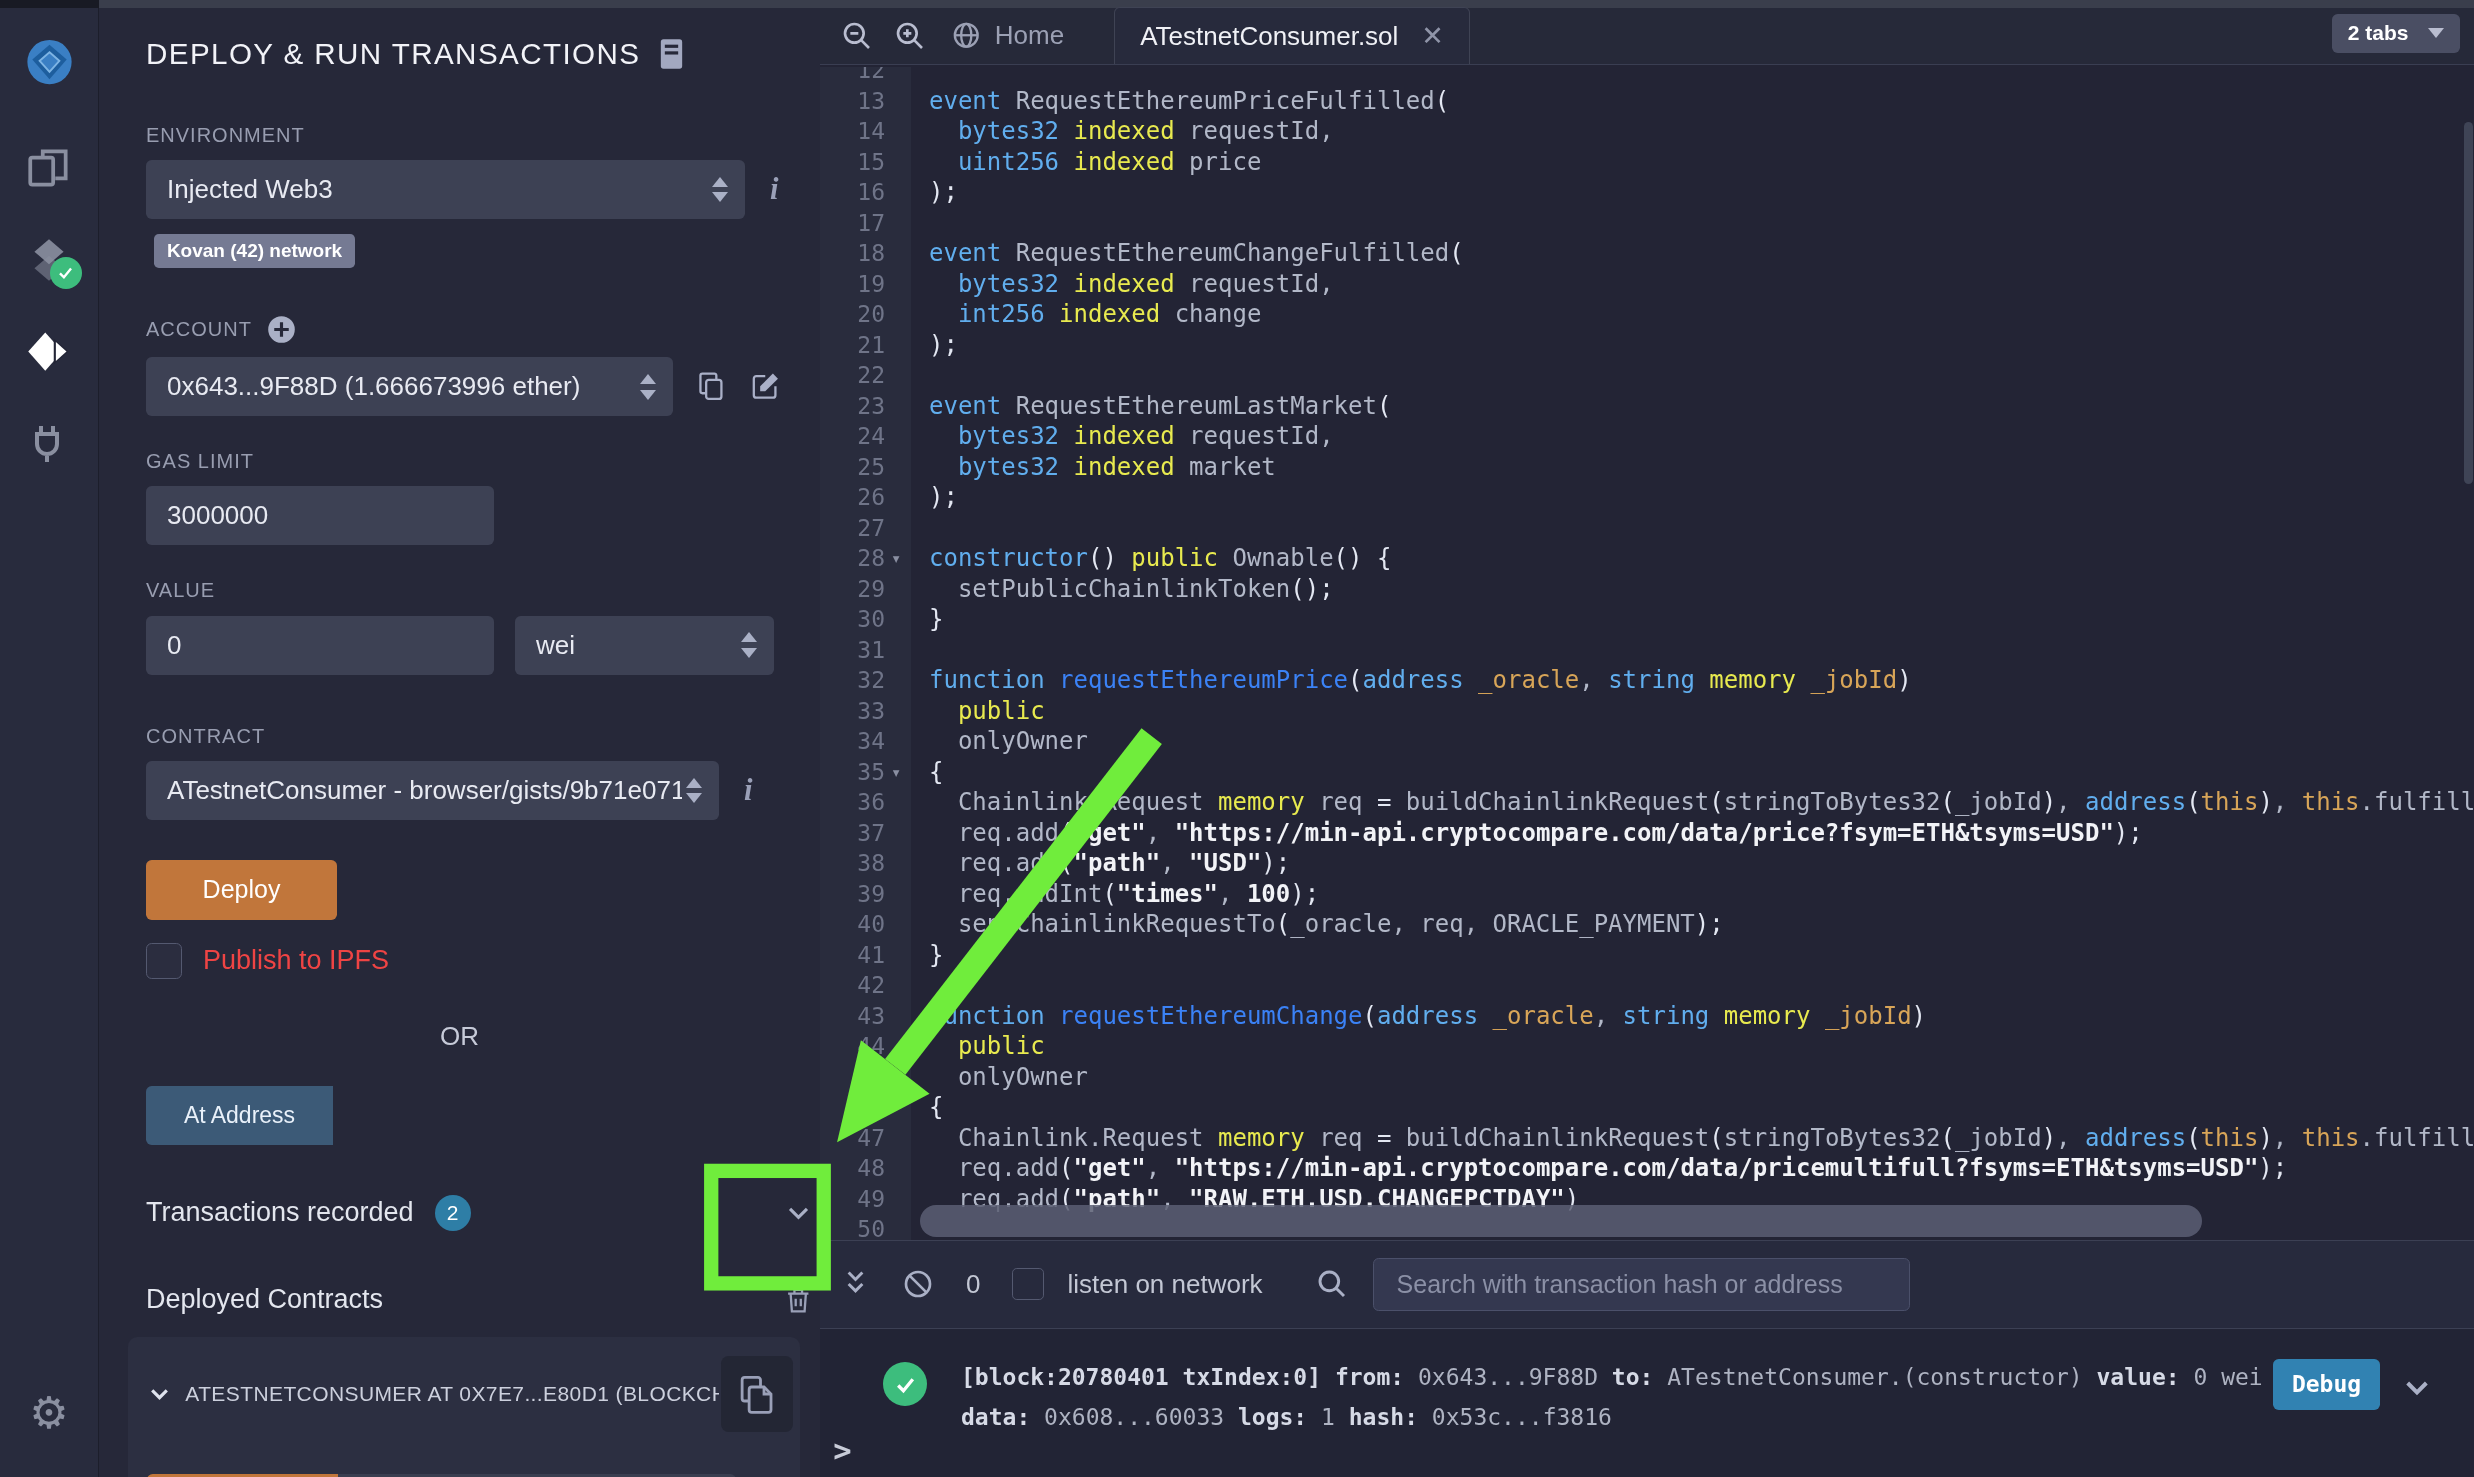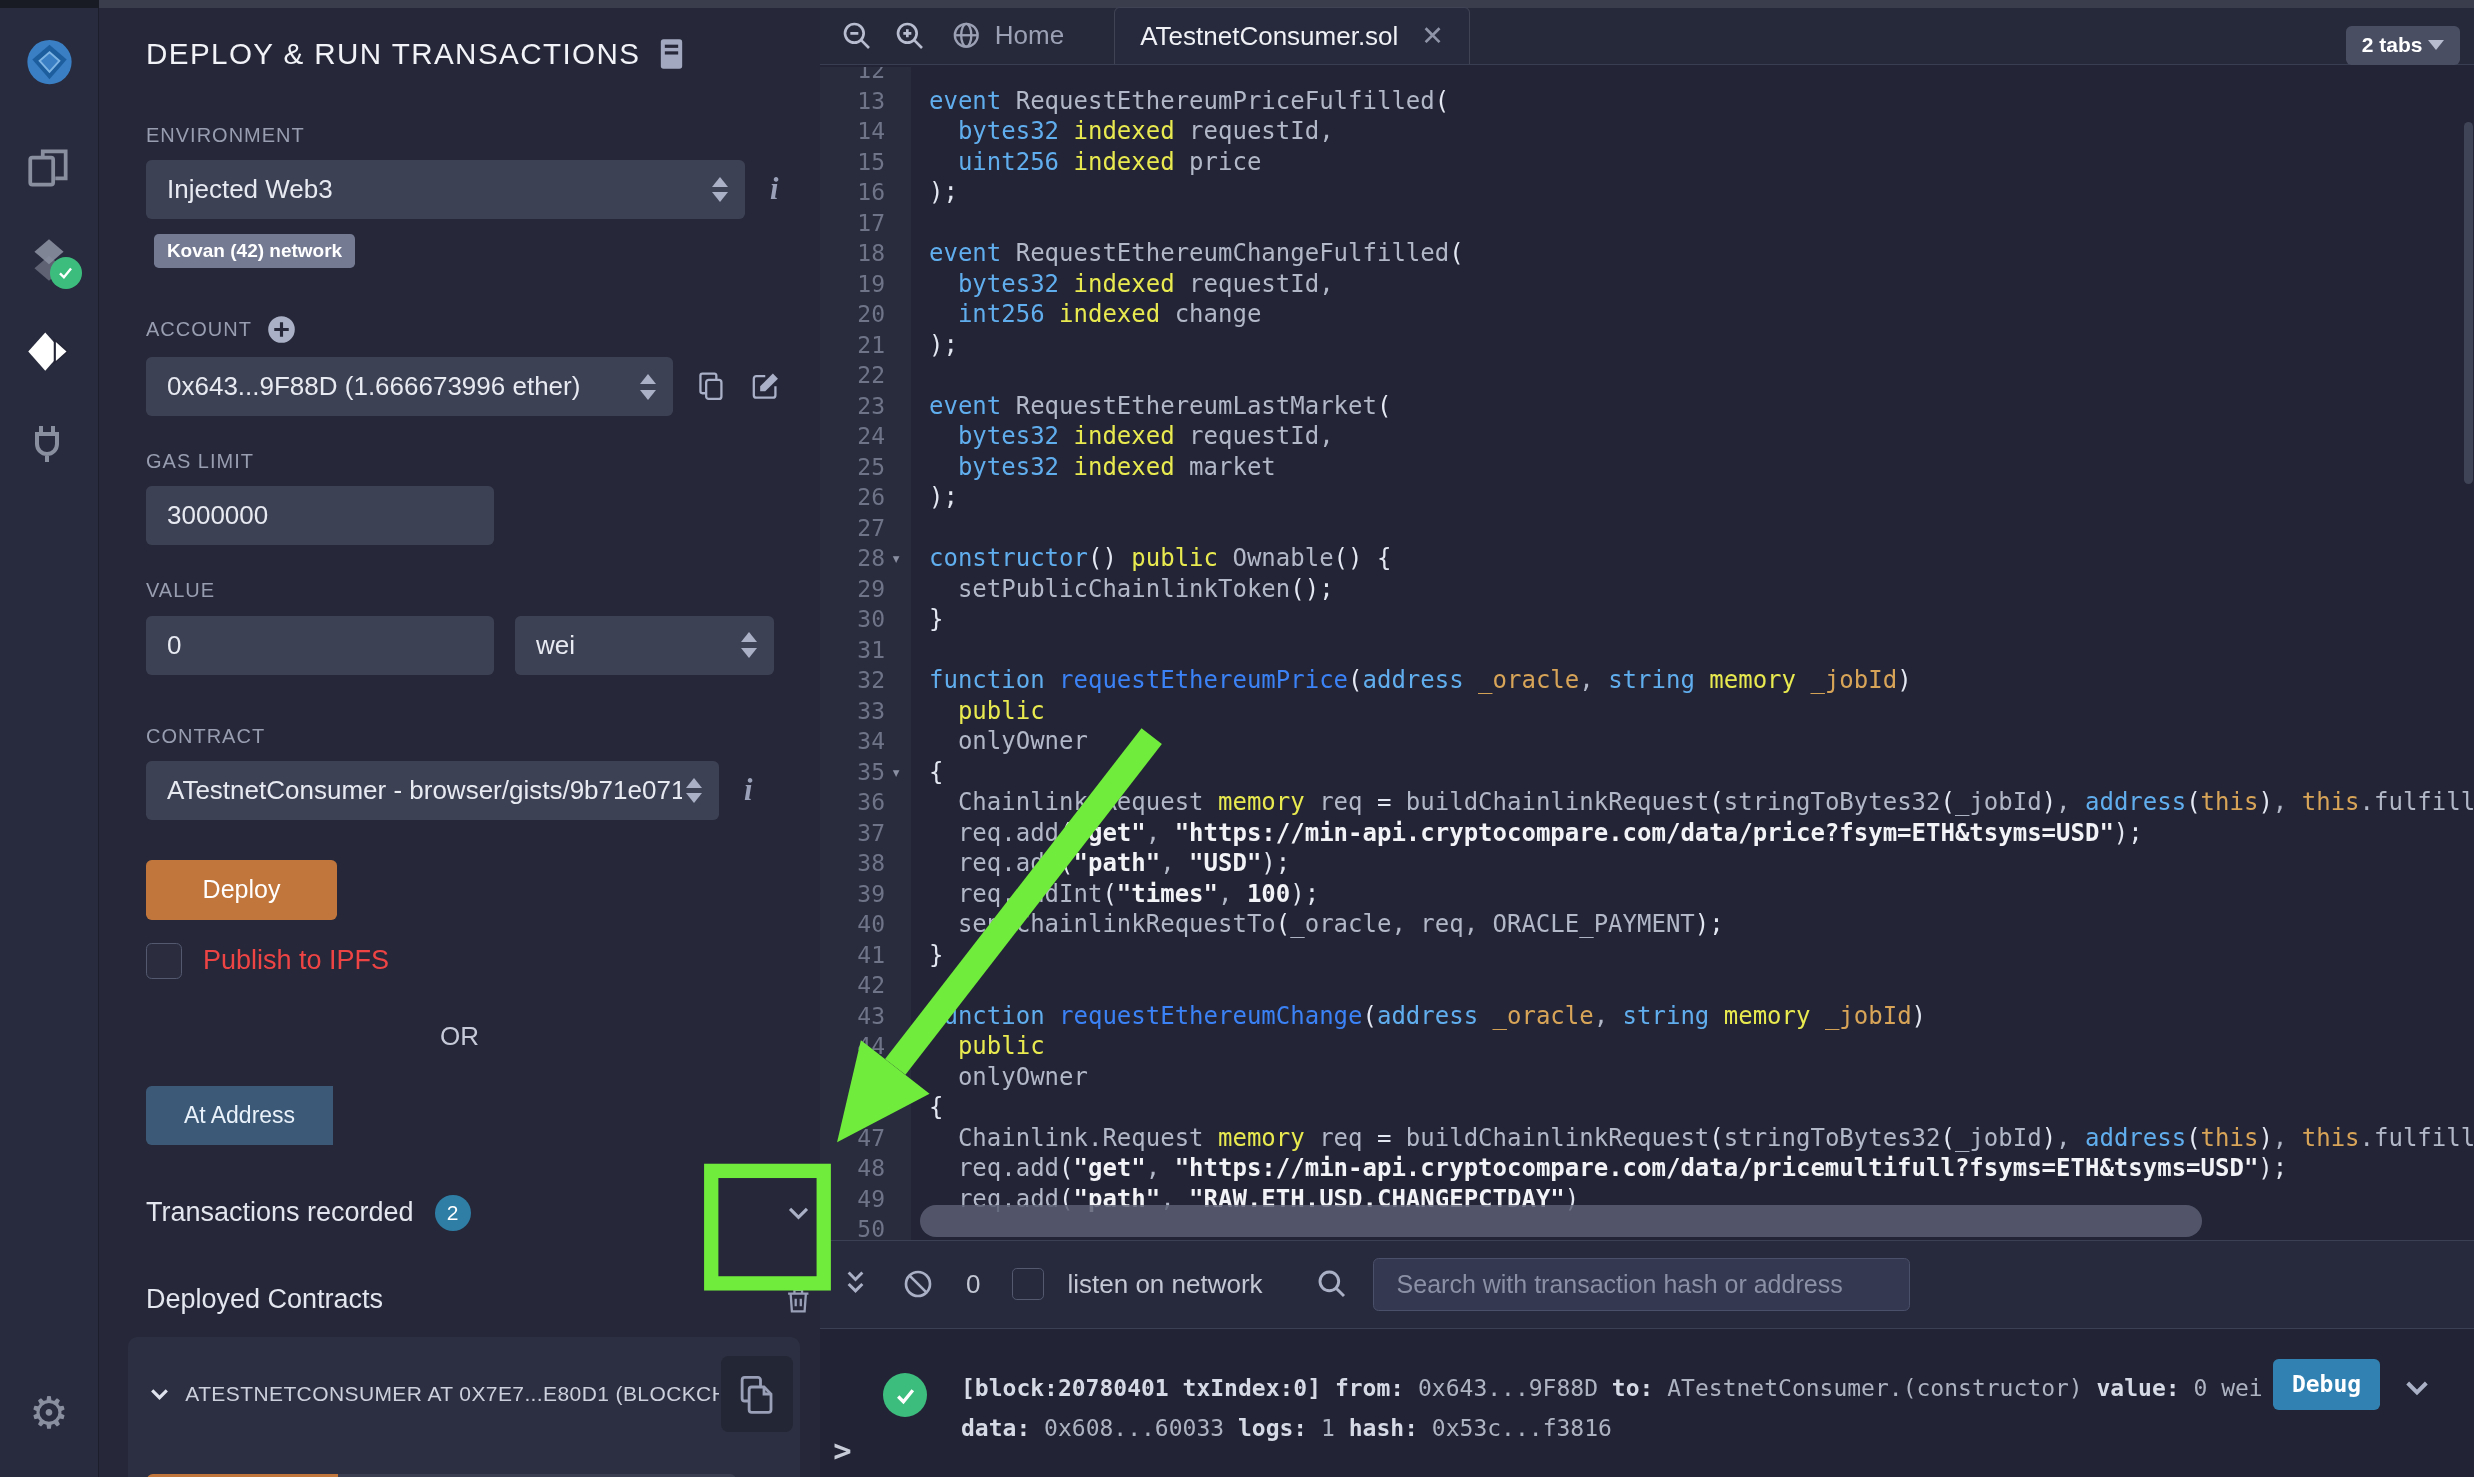--- a/index.html
+++ b/index.html
@@ -76,22 +76,22 @@
   
   .editor { position:absolute; left:820px; top:7.6px; width:1655px; height:1470px; background:#232435; }
   .tabbar { position:absolute; left:0; top:0; width:1655px; height:57px; background:#262939;
             border-bottom:1.9px solid #3a3e52; display:flex; align-items:center; }
   .tb-ico { color:#b9bdd0; margin-left:21px; cursor:pointer; }
   .home-tab { display:flex; align-items:center; gap:13.3px; color:#9ba0b4; font-size:26px; margin-left:25px; cursor:pointer; }
   .file-tab { height:57px; margin-left:50px; background:#272a3c; border:1.9px solid #3f4354; border-bottom:none;
               border-radius:5.7px 5.7px 0 0; display:flex; align-items:center; padding:0 25px; gap:23px; cursor:pointer; }
   .file-tab-label { color:#f0f1f6; font-size:26px; }
   .tab-x { color:#8f94a8; font-size:27px; cursor:pointer; }
-  .tabs-pill { position:absolute; right:15.3px; top:18px; background:#4a4e63; border-radius:5.7px; padding:7.6px 15.3px;
-               color:#fff; font-size:21px; font-weight:bold; display:flex; align-items:center; gap:6px; cursor:pointer; }
+  .tabs-pill { position:absolute; right:15.3px; top:6px; background:#4a4e63; border-radius:5.7px; padding:7.6px 15.3px;
+               color:#fff; font-size:21px; font-weight:bold; display:flex; align-items:center; gap:20px; cursor:pointer; }
   .pill-caret { width:0; height:0; border-left:8.6px solid transparent; border-right:8.6px solid transparent; border-top:10.5px solid #b9bdd0; }
 
   .code { position:absolute; left:0; top:59px; width:1655px; height:1173px; overflow:hidden; }
   .gutterbg { position:absolute; left:0; top:0; width:91px; height:1173px; background:#292c3d; }
   .codeinner { position:absolute; left:0; top:-11.4px; font-family:"DejaVu Sans Mono", monospace; font-size:24px; }
   .cl { height:30.5px; line-height:30.5px; white-space:pre; position:relative; }
   .ln { display:inline-block; width:65px; text-align:right; color:#6f7488; font-size:23px; vertical-align:top; }
   .fold { position:absolute; left:71px; top:0; color:#8a8fa2; font-size:17px; }
   .lt { margin-left:44px; }
   .tk-k { color:#61aeee; } .tk-fn { color:#3b82f6; } .tk-y { color:#e8ea4f; }
@@ -104,21 +104,21 @@
   
   .terminal { position:absolute; left:0; top:1232px; width:1655px; height:238px; background:#222435; border-top:1.9px solid #3c4054; }
   .term-toolbar { height:88px; border-bottom:1.9px solid #3c4054; background:#272a3d; display:flex; align-items:center; padding-left:21px; }
   .tt-ico { color:#aab0c6; margin-right:32px; cursor:pointer; }
   .tt-count { color:#c3c7d4; font-size:26px; margin-right:32px; }
   .tt-cb { width:32px; height:32px; border:1.9px solid #545970; border-radius:4.8px; background:transparent; margin-right:23px; cursor:pointer; }
   .tt-label { color:#c3c7d4; font-size:26px; margin-right:53px; }
   .tt-search-inp { width:537px; height:53px; background:#343850; border:1px solid #4b506a; border-radius:5.7px;
                    color:#c5c9d8; font-size:25px; padding:0 23px; outline:none; font-family:inherit; margin-left:25px; }
   .tt-search-inp::placeholder { color:#8b90a6; }
-  .logrow { display:flex; margin-top:39px; padding-left:63px; }
+  .logrow { display:flex; margin-top:28px; padding-left:63px; }
   .check-circle { width:44px; height:44px; border-radius:50%; background:var(--success-green); display:flex;
                   align-items:center; justify-content:center; color:#fff; flex:none; margin-top:5.7px; }
   .logtext { margin-left:34px; font-family:"DejaVu Sans Mono", monospace; font-size:23px; line-height:40px; color:#aeb3c2; }
   .lg-b { color:#d6dae6; font-weight:bold; } .lg-t { color:#aeb3c2; }
   .debug-btn { position:absolute; right:95px; top:118px; width:107px; height:51px; background:var(--debug-blue);
                border:none; border-radius:5.7px; color:#fff; font-weight:bold; font-size:23px;
                font-family:"DejaVu Sans Mono", monospace; cursor:pointer; }
   .debug-chev { position:absolute; right:42px; top:130px; color:#aab0c6; cursor:pointer; }
   .prompt { position:absolute; left:13.3px; bottom:9.5px; color:#c8ccd8; font-size:30.5px; font-weight:bold;
             font-family:"DejaVu Sans Mono", monospace; }

